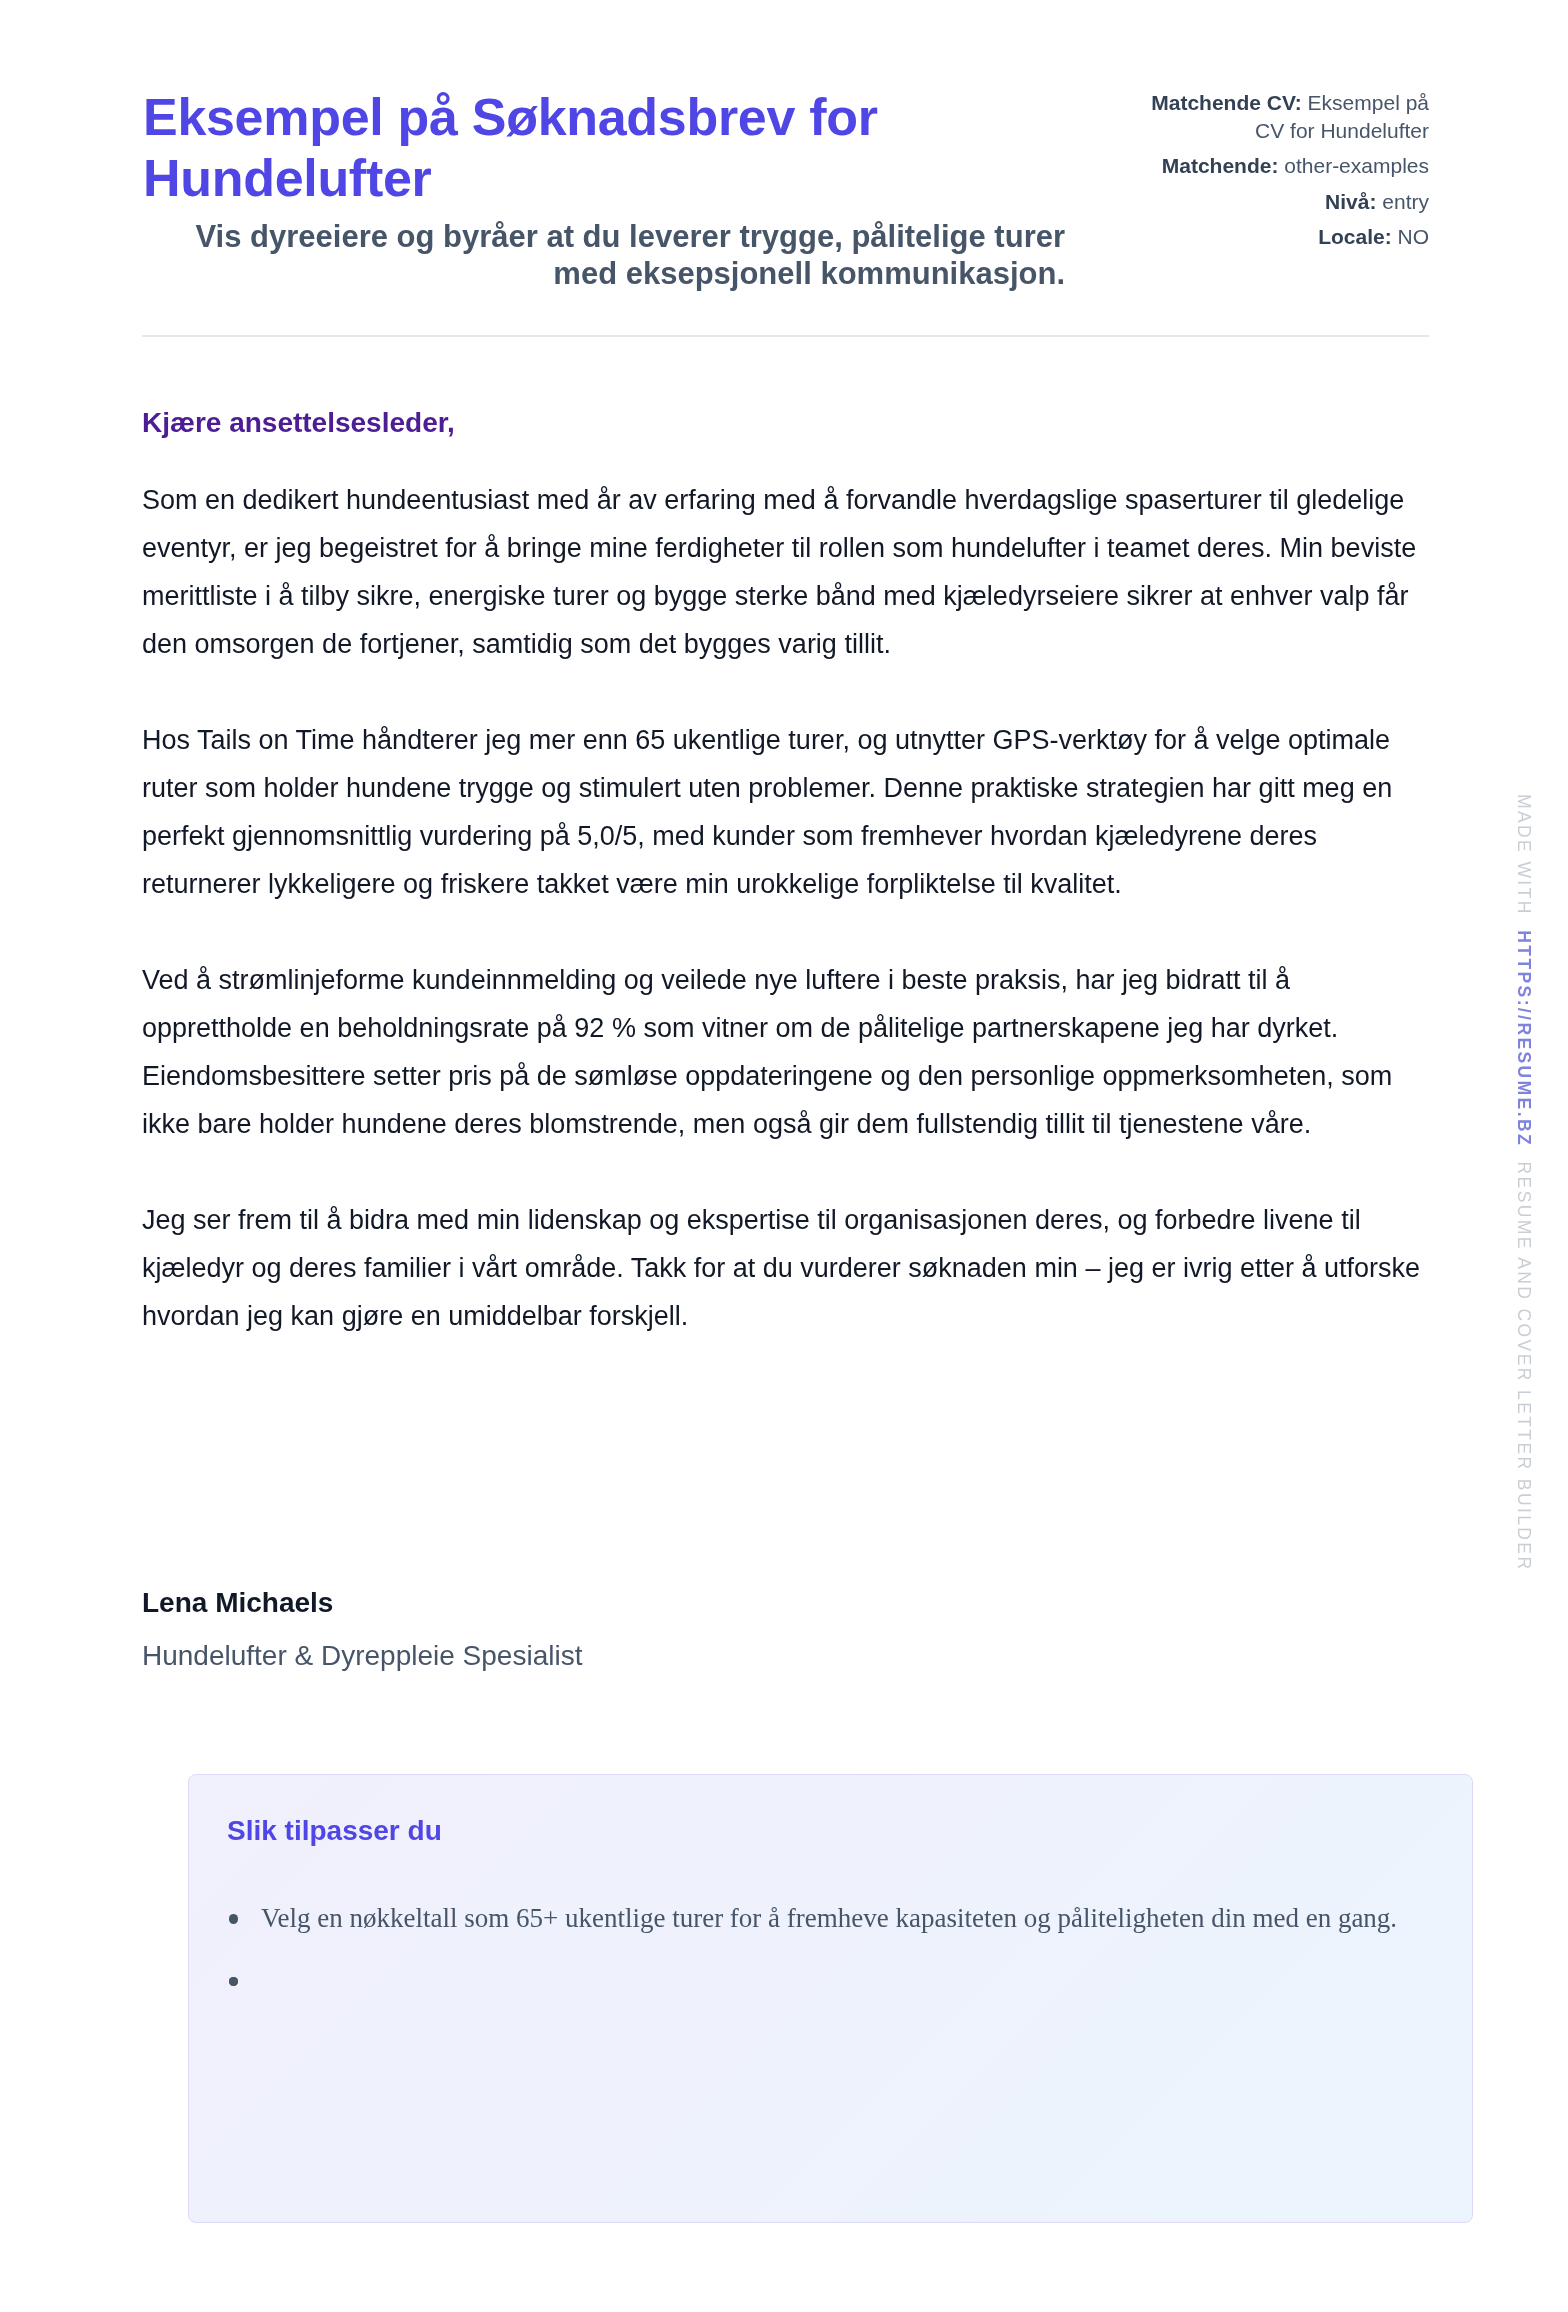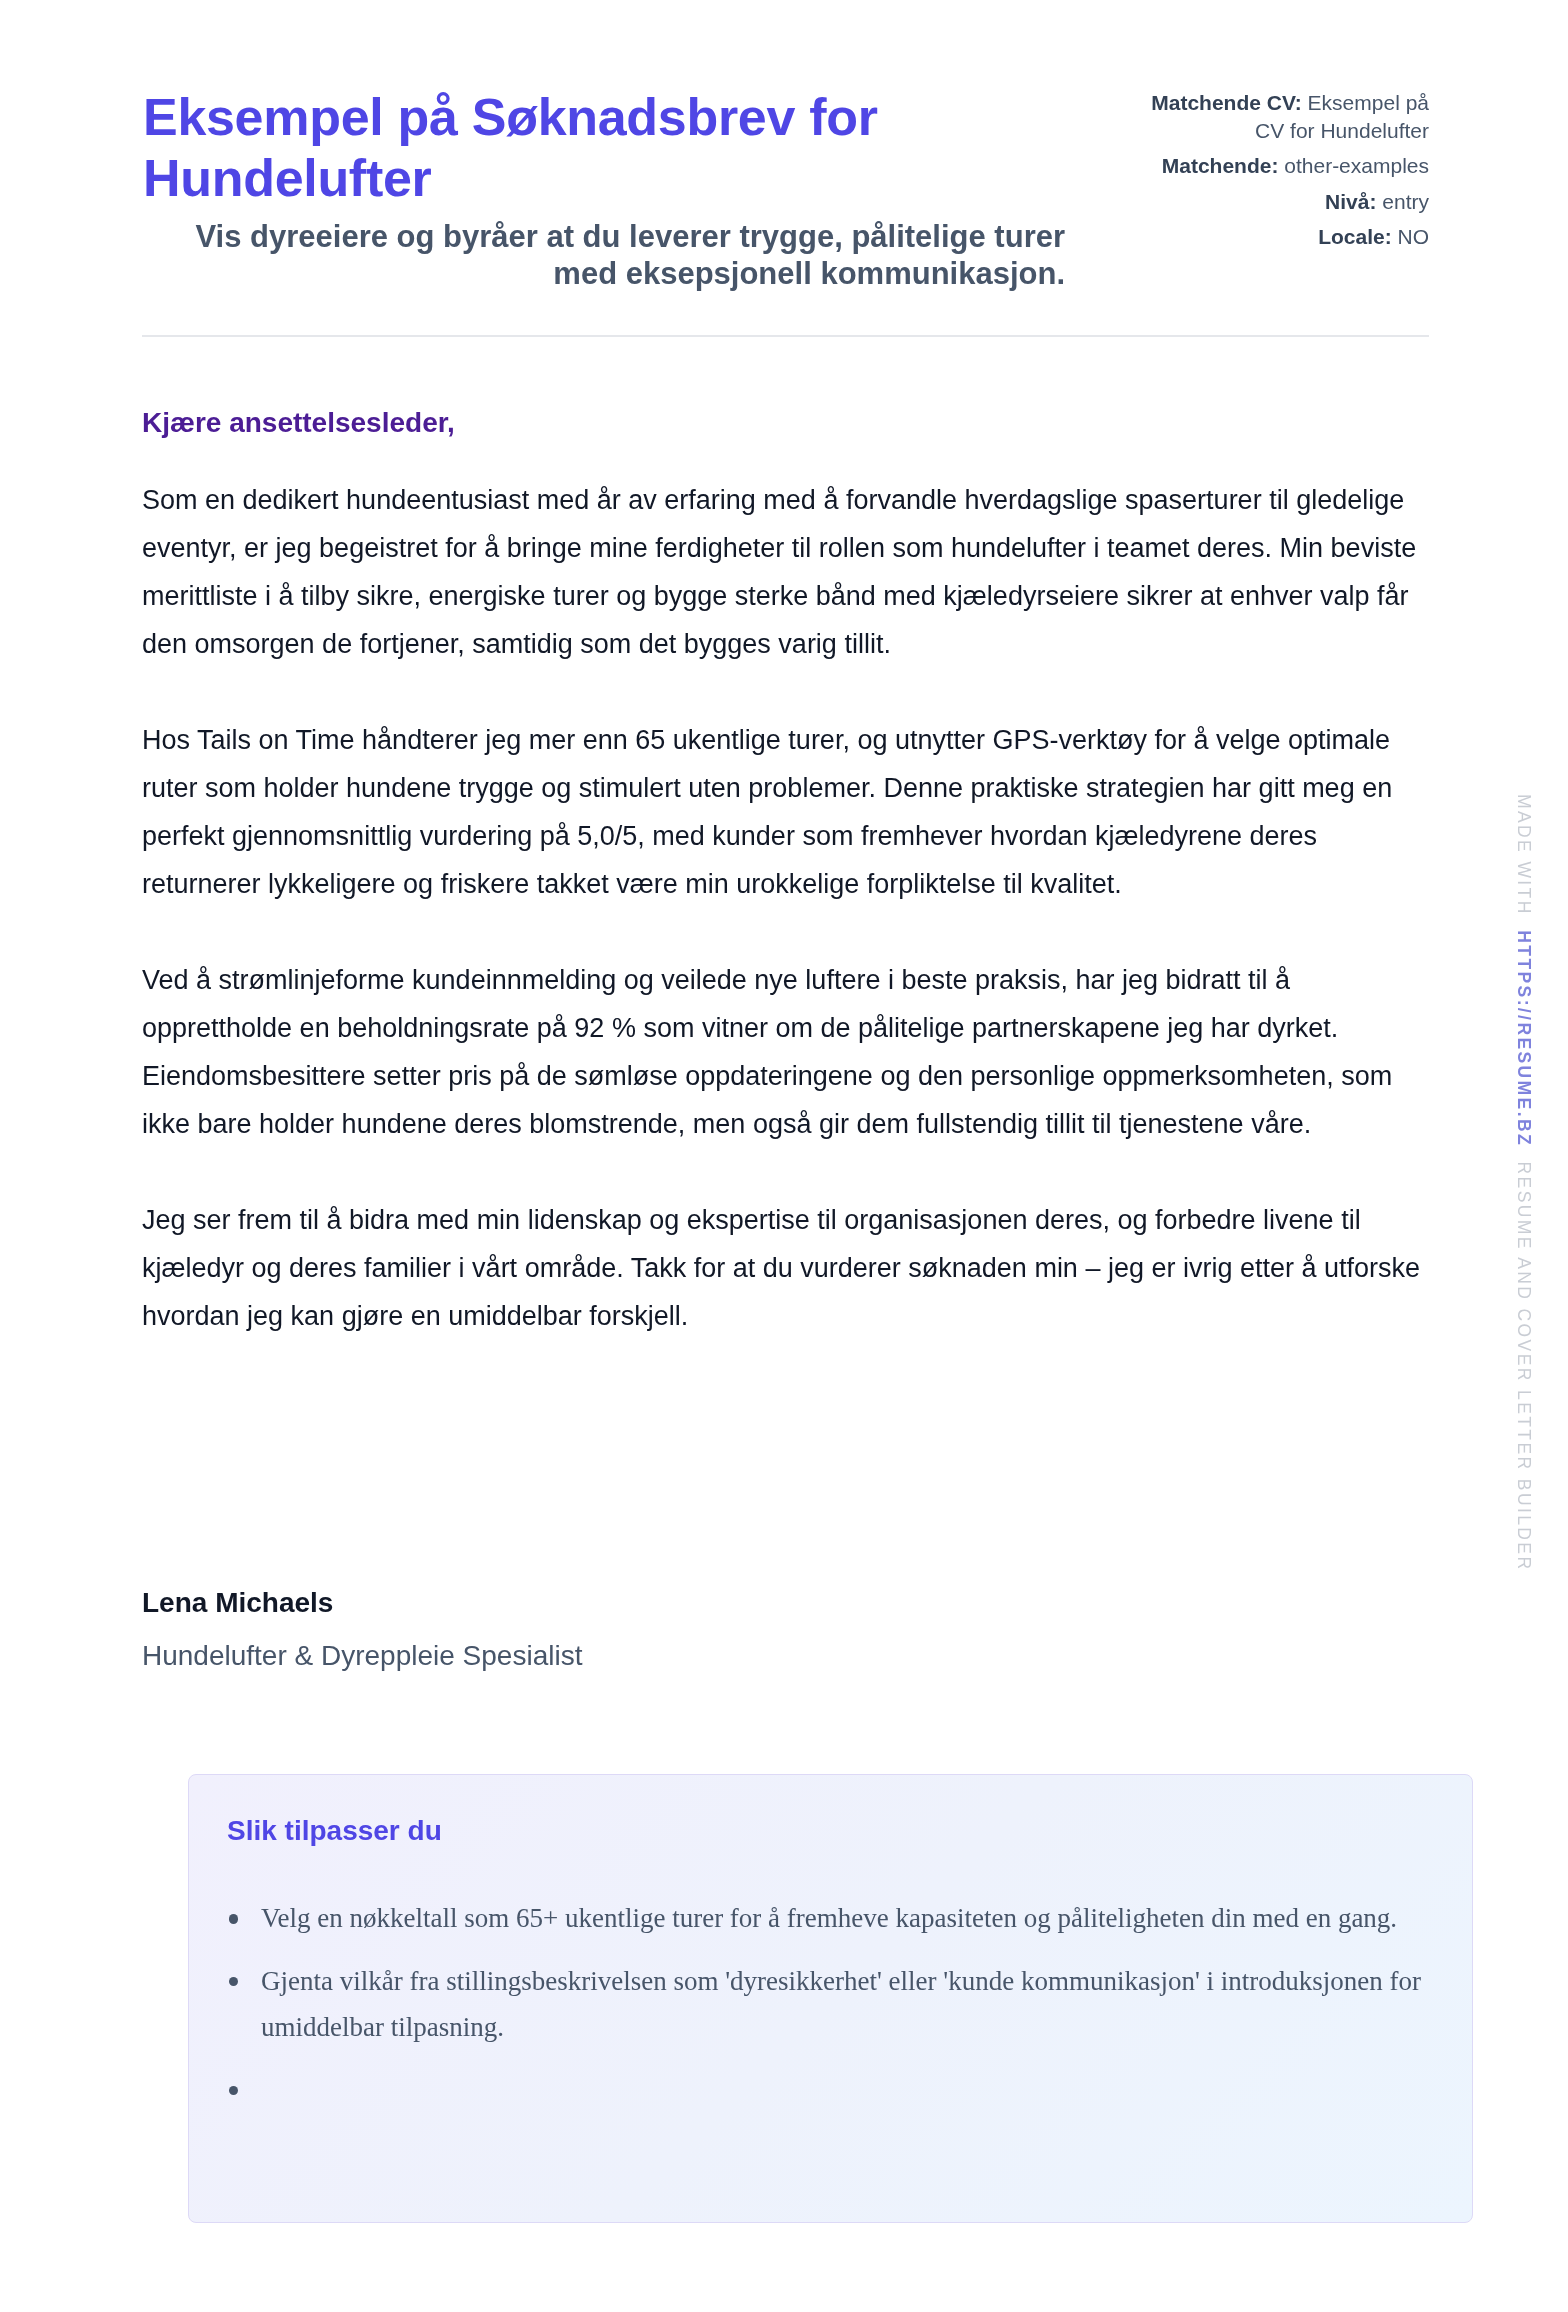--- a/index.html
+++ b/index.html
@@ -212,21 +212,20 @@
 
   <section class="tips">
     <h3 class="tips-title">Slik tilpasser du</h3>
     <ul class="tips-list">
       <li class="tip">
         <span class="tip-bullet"></span>
         <span>Velg en nøkkeltall som 65+ ukentlige turer for å fremheve kapasiteten og påliteligheten din med en gang.</span>
       </li>
       <li class="tip">
         <span class="tip-bullet"></span>
-        <span>Gjenta vilkår fra stillingsbeskrivelsen som 'dyresikkerhet' eller 'kunde kommunikasjon' i introduksjonen for umiddelbar tilpasning.</span>
       </li>
       <li class="tip">
         <span class="tip-bullet"></span>
       </li>
     </ul>
   </section>
 </div>
 
 <div class="watermark">
   <div class="watermark-inner">

